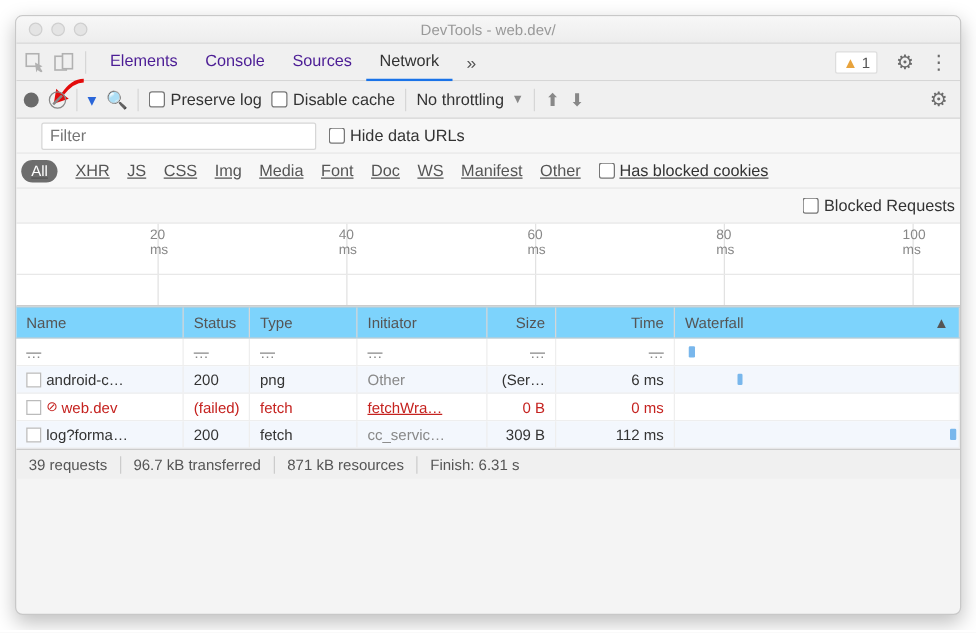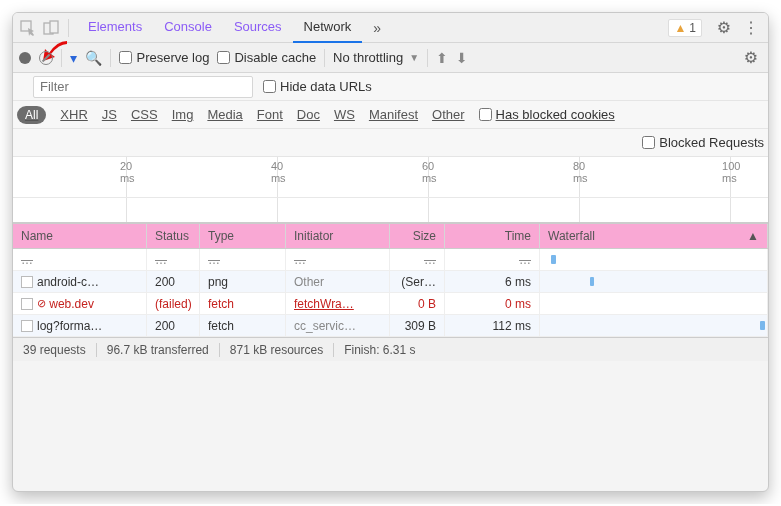--- a/index.html
+++ b/index.html
@@ -6,21 +6,21 @@
   body { font-family: -apple-system, "Helvetica Neue", Arial, sans-serif; font-size: 13px; color: #333; background: #fff; }
   .window { width: 757px; height: 480px; margin: 12px; border: 1px solid #c8c8c8; border-radius: 6px; display: flex; flex-direction: column; background: #f4f4f4; box-shadow: 0 6px 16px rgba(0,0,0,0.25); overflow: hidden; }
   .titlebar { height: 22px; background: linear-gradient(#f7f7f7,#ededed); border-bottom: 1px solid #d6d6d6; display: flex; align-items: center; position: relative; }
   .traffic { display: flex; gap: 7px; padding-left: 10px; position: absolute; left: 0; }
   .dot { width: 11px; height: 11px; border-radius: 50%; background: #e4e4e4; border: 1px solid #cfcfcf; }
   .title { flex: 1; text-align: center; color: #999; font-size: 12px; }
   .tabbar { height: 30px; background: #f0f0f0; border-bottom: 1px solid #d6d6d6; display: flex; align-items: center; padding: 0 6px; gap: 5px; }
   .tab-icon { width: 18px; height: 18px; display:flex;align-items:center;justify-content:center;opacity:.6; }
   .tabbar .sep { width:1px; height: 18px; background:#d6d6d6; margin:0 3px; }
   .tabs { display:flex; gap: 0; }
-  .tab { padding: 7px 11px; color:#8b5cf6; cursor:pointer; }
+  .tab { padding: 7px 11px; color:#4c1d95; cursor:pointer; }
   .tab.active { color:#333; border-bottom: 2px solid #1a73e8; }
   .more { padding: 0 6px; color:#555; font-size:14px; }
   .spacer { flex:1; }
   .badge { display:flex;align-items:center;gap:3px;background:#fff;border:1px solid #ddd;border-radius:2px;padding:1px 5px;font-size:12px;color:#555;margin-right:6px;}
   .badge .tri { color:#e8a33c;font-size:12px; }
   .gear, .vdots { width:22px;text-align:center;color:#6b6b6b;font-size:16px;cursor:pointer; }
   .toolbar { height:30px;background:#f0f0f0;border-bottom:1px solid #d6d6d6;display:flex;align-items:center;padding:0 6px;gap:8px;position:relative; }
   .rec { width:12px;height:12px;border-radius:50%;background:#6a6a6a; }
   .ban { width:14px;height:14px;border:1.8px solid #888;border-radius:50%;position:relative; }
   .ban::after { content:"";position:absolute;left:1px;top:5px;width:10px;height:1.8px;background:#888;transform:rotate(-45deg); }
@@ -35,21 +35,21 @@
   .filterrow { height:28px;background:#f7f7f7;border-bottom:1px solid #e5e5e5;display:flex;align-items:center;padding:0 20px;gap:10px; }
   .filterbox { width:220px;height:22px;border:1px solid #d6d6d6;background:#fff;padding:2px 6px;color:#999;font-size:13px;border-radius:2px; }
   .typerow { min-height:28px;background:#f7f7f7;border-bottom:1px solid #e5e5e5;display:flex;align-items:center;padding:0 4px;gap:14px;flex-wrap:nowrap;color:#555;text-decoration:underline; }
   .pill { background:#6d6d6d;color:#fff;border-radius:9px;padding:2px 8px;font-size:12px; }
   .typ { cursor:pointer; }
   .blkrow { height:28px;background:#f7f7f7;border-bottom:1px solid #e5e5e5;display:flex;align-items:center;padding:0 4px;gap:6px;justify-content:flex-end; }
   .timeline { height:66px;background:#fff;border-bottom:1px solid #ccc;position:relative; }
   .timeline .major { position:absolute;top:0;bottom:0;border-left:1px solid #e2e2e2; }
   .timeline .lbl { position:absolute;top:3px;font-size:11px;color:#888;transform:translateX(-50%); }
   .timeline .baseline { position:absolute;left:0;right:0;top:40px;height:1px;background:#e8e8e8; }
-  .tblhead { display:flex;background:#f9a8d4;border-top:1px solid #ccc;border-bottom:1px solid #ccc;align-items:flex-end; }
+  .tblhead { display:flex;background:#7dd3fc;border-top:1px solid #ccc;border-bottom:1px solid #ccc;align-items:flex-end; }
   .tblhead > div { padding:5px 8px;border-right:1px solid #d6d6d6;color:#555;font-size:12px;display:flex;align-items:center; }
   .col-name{width:134px;} .col-status{width:53px;} .col-type{width:86px;} .col-init{width:104px;} .col-size{width:55px;justify-content:flex-end;} .col-time{width:95px;justify-content:flex-end;} .col-wf{flex:1;gap:10px;} .sorta{margin-left:auto;color:#555;}
   .tbody { background:#fff;max-height:110px;overflow:hidden; }
   .row { display:flex;height:22px;align-items:center; border-bottom:1px solid #eee; }
   .row.alt { background:#f3f7fd; }
   .row.cut > div { text-decoration: line-through; color:#888; }
   .row > div { padding:0 8px;border-right:1px solid #eee;overflow:hidden;text-overflow:ellipsis;white-space:nowrap;font-size:12px;height:100%;display:flex;align-items:center; }
   .red { color:#c5221f !important; }
   .initlink { color:#888; }
   .initlink.red { text-decoration: underline; }
@@ -59,20 +59,28 @@
   .erricon { color:#c5221f;margin-right:3px;font-size:11px; }
   .statusbar { height:24px;background:#f0f0f0;border-top:1px solid #ccc;display:flex;align-items:center;padding:0 10px;gap:0;color:#555;font-size:12px; }
   .statusbar > span { padding:0 10px;border-right:1px solid #ccc; }
   .statusbar > span:first-child{padding-left:0;}
   .statusbar > span:last-child{border-right:none;}
 </style>
 </head>
 <body>
 
 <div class="window">
+  <div class="titlebar">
+    <div class="traffic">
+      <div class="dot"></div>
+      <div class="dot"></div>
+      <div class="dot"></div>
+    </div>
+    <div class="title">DevTools - web.dev/</div>
+  </div>
 
   <div class="tabbar">
     <div class="tab-icon">
       <svg width="16" height="16" viewBox="0 0 16 16">
           <rect x="1" y="1" width="10" height="10" fill="none" stroke="#888" stroke-width="1.3"></rect>
           <path d="M8 8 l6 3 -2 1 2 3 -1 1 -3-2 -1 2z" fill="#888"></path>
         </svg>
     </div>
     <div class="tab-icon">
       <svg width="16" height="16" viewBox="0 0 16 16">

